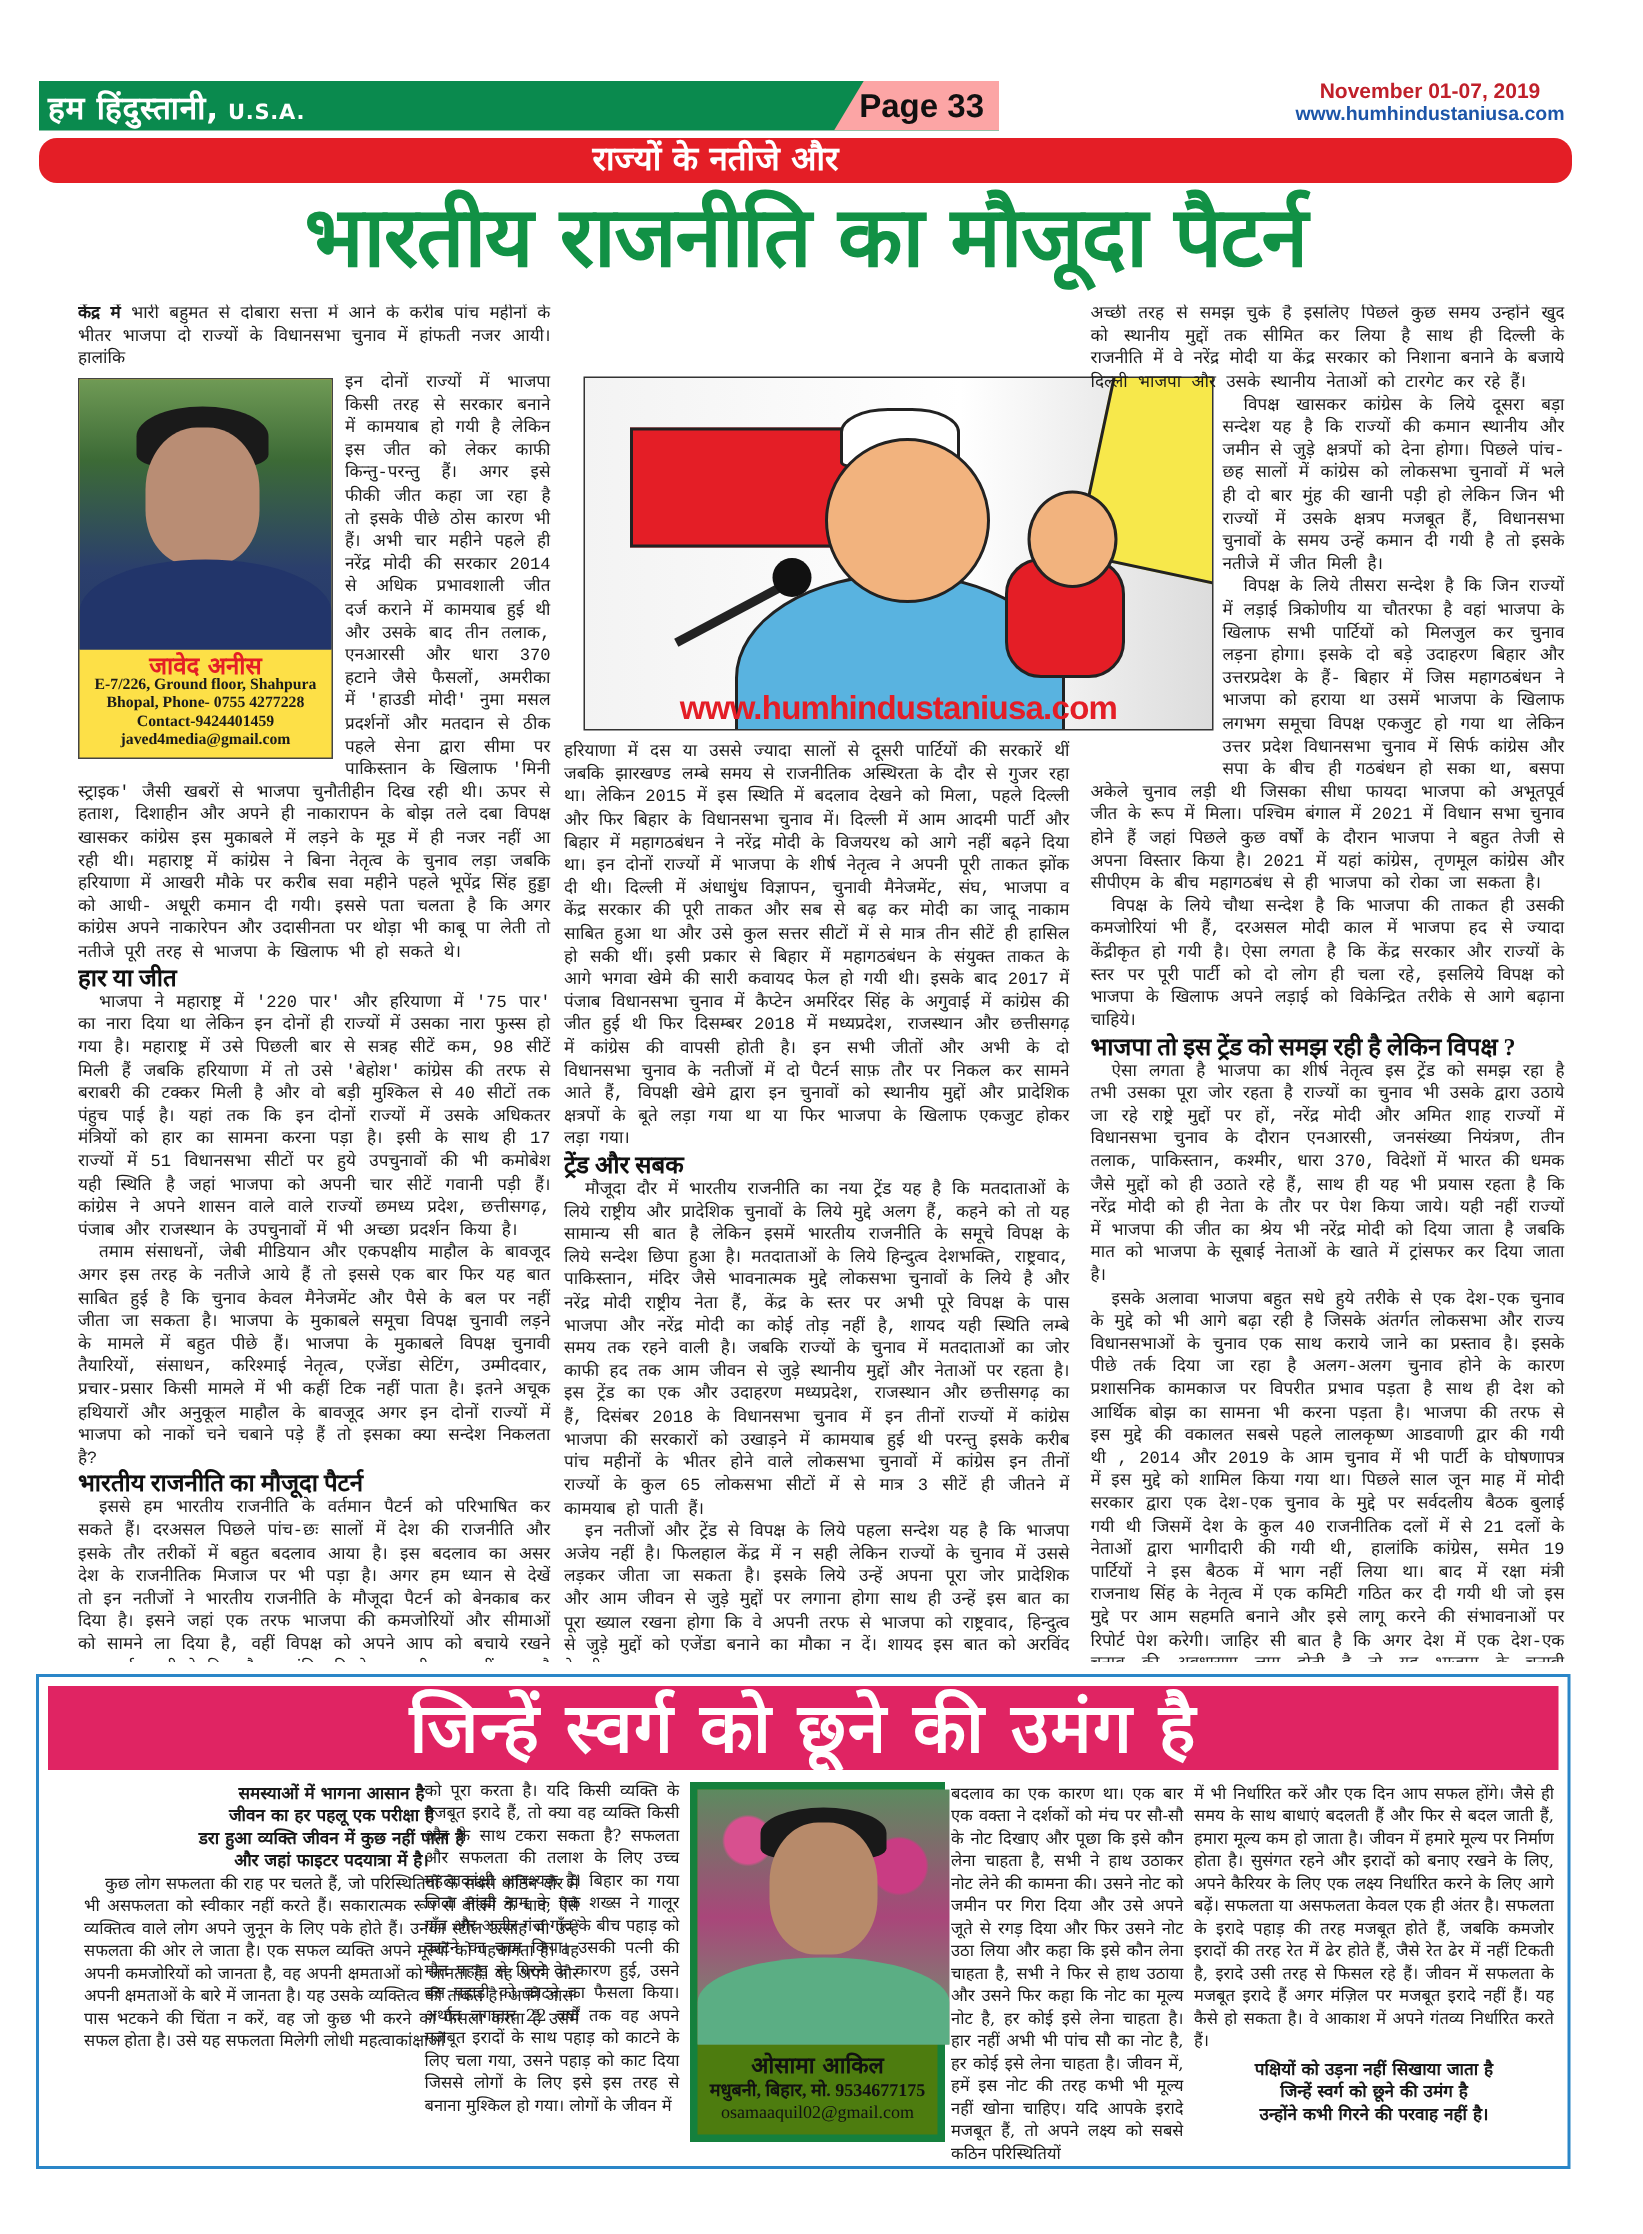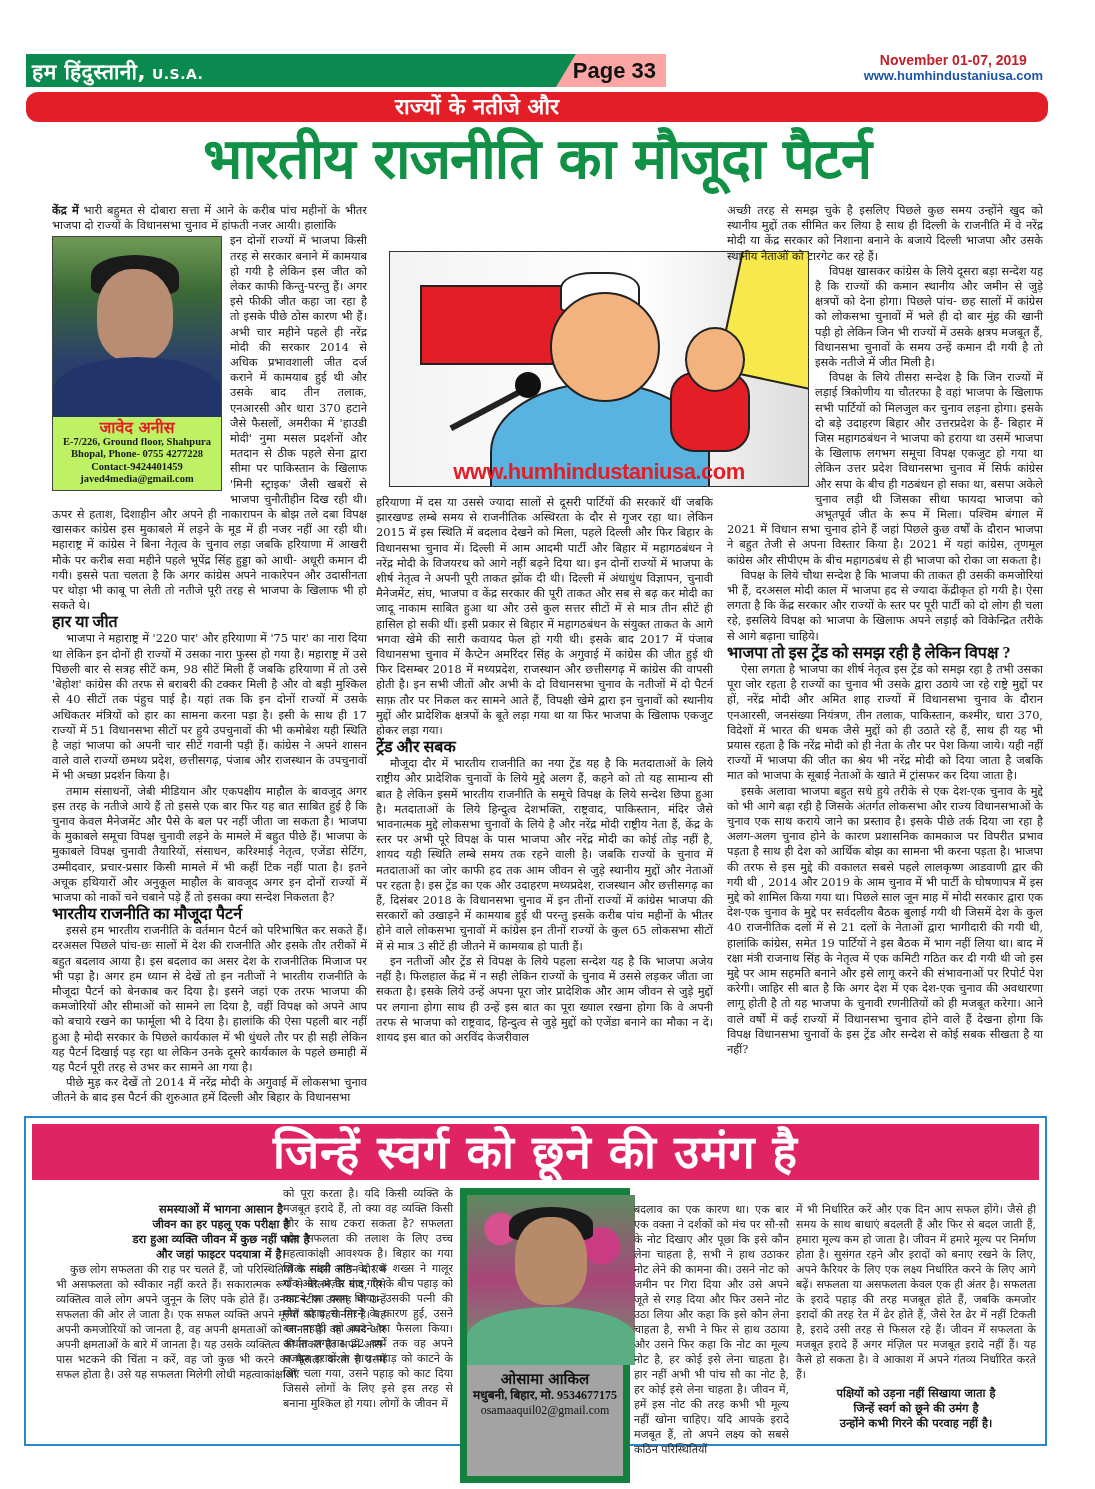--- a/index.html
+++ b/index.html
@@ -16,32 +16,32 @@
   .dateline .date { color: #c0202a; font-size: 14px; font-weight: bold; }
   .dateline .url { color: #1c55a8; font-size: 13px; font-weight: bold; }
 
   .kicker-bar { position: absolute; left: 26px; top: 92px; width: 1022px; height: 30px; background: #e41e26; text-align: center; border-radius: 12px; }
   .kicker-bar span { color: #fff; font-family: "DejaVu Sans", sans-serif; font-weight: bold; font-size: 22px; line-height: 30px; position: relative; left: -60px; }
 
   .headline { position: absolute; left: 26px; top: 124px; width: 1022px; height: 72px; text-align: center; color: #119145; font-family: "DejaVu Sans", sans-serif; font-weight: bold; font-size: 56px; line-height: 70px; letter-spacing: -1px; white-space: nowrap; overflow: hidden; }
 
   
   .col { position: absolute; font-size: 11.4px; line-height: 15.2px; text-align: justify; color: #1a1a1a; overflow: hidden; }
-  .col p { text-indent: 14px; }
+  .col p { text-indent: 14px; font-family: Liberation Mono, monospace; }
   .col p.noind { text-indent: 0; }
   .col h3 { font-family: Liberation Serif, serif; font-weight: bold; font-size: 16px; line-height: 16px; margin: 1px 0; color: #111; text-indent: 0; }
   .lead-bold { font-weight: bold; }
 
   .c1 { left: 52px; top: 203px; width: 315px; height: 905px; }
   .c2 { left: 376px; top: 203px; width: 337px; height: 905px; }
   .c3 { left: 727px; top: 203px; width: 316px; height: 905px; }
 
   .float-left { float: left; margin: 3px 8px 2px 0; }
 
-  .author-box { width: 170px; border: 1px solid #444; background: #bef264; }
+  .author-box { width: 170px; border: 1px solid #444; background: #fde047; }
   .author-photo { width: 168px; height: 180px; background: linear-gradient(180deg, #6f9a55 0%, #3c6a36 30%, #2b3f6c 70%, #253a68 100%); position: relative; overflow: hidden; }
   .author-photo .face { position: absolute; left: 44px; top: 32px; width: 76px; height: 92px; border-radius: 45% 45% 40% 40%; background: #b98d74; }
   .author-photo .hair { position: absolute; left: 38px; top: 18px; width: 88px; height: 40px; border-radius: 50% 50% 20% 20%; background: #1a1a1a; }
   .author-photo .shirt { position: absolute; left: 0; top: 120px; width: 168px; height: 70px; border-radius: 50% 50% 0 0; background: #22356a; }
   .author-caption { text-align: center; padding: 3px 2px 4px; font-family: "Liberation Serif", serif; }
   .author-caption .name { color: #e41e26; font-family: "DejaVu Sans", sans-serif; font-size: 16px; font-weight: bold; }
   .author-caption .line { font-size: 10.5px; font-weight: bold; line-height: 12.5px; }
 
   .cartoon { position: absolute; left: 389px; top: 251px; width: 420px; height: 236px; border: 1px solid #333; background: linear-gradient(90deg, #f3f3f3 0%, #ffffff 60%, #dcdcdc 100%); overflow: hidden; }
   .cartoon .redboard { position: absolute; left: 30px; top: 33px; width: 160px; height: 80px; background: #e41e26; border: 2px solid #222; }
@@ -54,28 +54,28 @@
   .cartoon .mic { position: absolute; left: 55px; top: 150px; width: 100px; height: 6px; background: #222; transform: rotate(-28deg); }
   .cartoon .micball { position: absolute; left: 125px; top: 120px; width: 26px; height: 26px; border-radius: 50%; background: #111; }
   .cartoon .watermark { position: absolute; left: 0; right: 0; top: 207px; text-align: center; color: #e41e26; font-family: "Liberation Sans", sans-serif; font-weight: bold; font-size: 22px; letter-spacing: -0.5px; }
 
   .cartoon-spacer-c2 { height: 292px; }
   .cartoon-spacer-c3 { float: left; width: 88px; height: 248px; }
 
   
   .feature { position: absolute; left: 24px; top: 1116px; width: 1023px; height: 330px; border: 2px solid #2a86c8; }
   .feature-banner { position: absolute; left: 6px; top: 6px; width: 1007px; height: 56px; background: #e02463; text-align: center; color: #fff; font-family: "DejaVu Sans", sans-serif; font-weight: bold; font-size: 46px; line-height: 56px; letter-spacing: 1px; white-space: nowrap; overflow: hidden; }
-  .fcol { position: absolute; top: 84px; font-size: 11px; line-height: 15px; text-align: justify; color: #1a1a1a; overflow: hidden; }
+  .fcol { position: absolute; top: 70px; font-size: 11px; line-height: 15px; text-align: justify; color: #1a1a1a; overflow: hidden; }
   .fcol p { text-indent: 14px; }
   .fcol p.noind { text-indent: 0; }
   .quote { text-align: center; font-weight: bold; font-family: "DejaVu Sans", sans-serif; font-size: 11.4px; line-height: 15px; }
   .f1 { left: 30px; width: 330px; height: 255px; }
   .f3 { left: 608px; width: 155px; height: 255px; }
   .f4 { left: 770px; width: 240px; height: 255px; }
-  .fauthor-box { position: absolute; left: 434px; top: 70px; width: 170px; height: 295px; border: 7px solid #15803d; background: #a3a3a3; }
+  .fauthor-box { position: absolute; left: 434px; top: 70px; width: 170px; height: 240px; border: 5px solid #15803d; background: #4d7c0f; }
   .fauthor-photo { width: 168px; height: 170px; background: radial-gradient(circle at 20% 20%, #d8508f 0 8%, transparent 9%), radial-gradient(circle at 80% 30%, #c93c83 0 10%, transparent 11%), linear-gradient(180deg, #5c8a5f 0%, #a9467a 50%, #6a9a6e 100%); position: relative; overflow: hidden; }
   .fauthor-photo .face { position: absolute; left: 48px; top: 22px; width: 72px; height: 88px; border-radius: 45% 45% 42% 42%; background: #b78a6a; }
   .fauthor-photo .hair { position: absolute; left: 42px; top: 12px; width: 84px; height: 34px; border-radius: 50% 50% 20% 20%; background: #191919; }
   .fauthor-photo .shirt { position: absolute; left: 0; top: 112px; width: 168px; height: 60px; border-radius: 50% 50% 0 0; background: #5bae84; }
   .fauthor-caption { text-align: center; padding: 3px 2px; font-family: "Liberation Serif", serif; }
   .fauthor-caption .name { font-family: "DejaVu Sans", sans-serif; font-weight: bold; font-size: 15px; color: #111; }
   .fauthor-caption .line { font-size: 12px; font-weight: bold; line-height: 15px; }
   .fauthor-caption .mail { font-size: 12px; line-height: 15px; }
 </style>
 </head>

